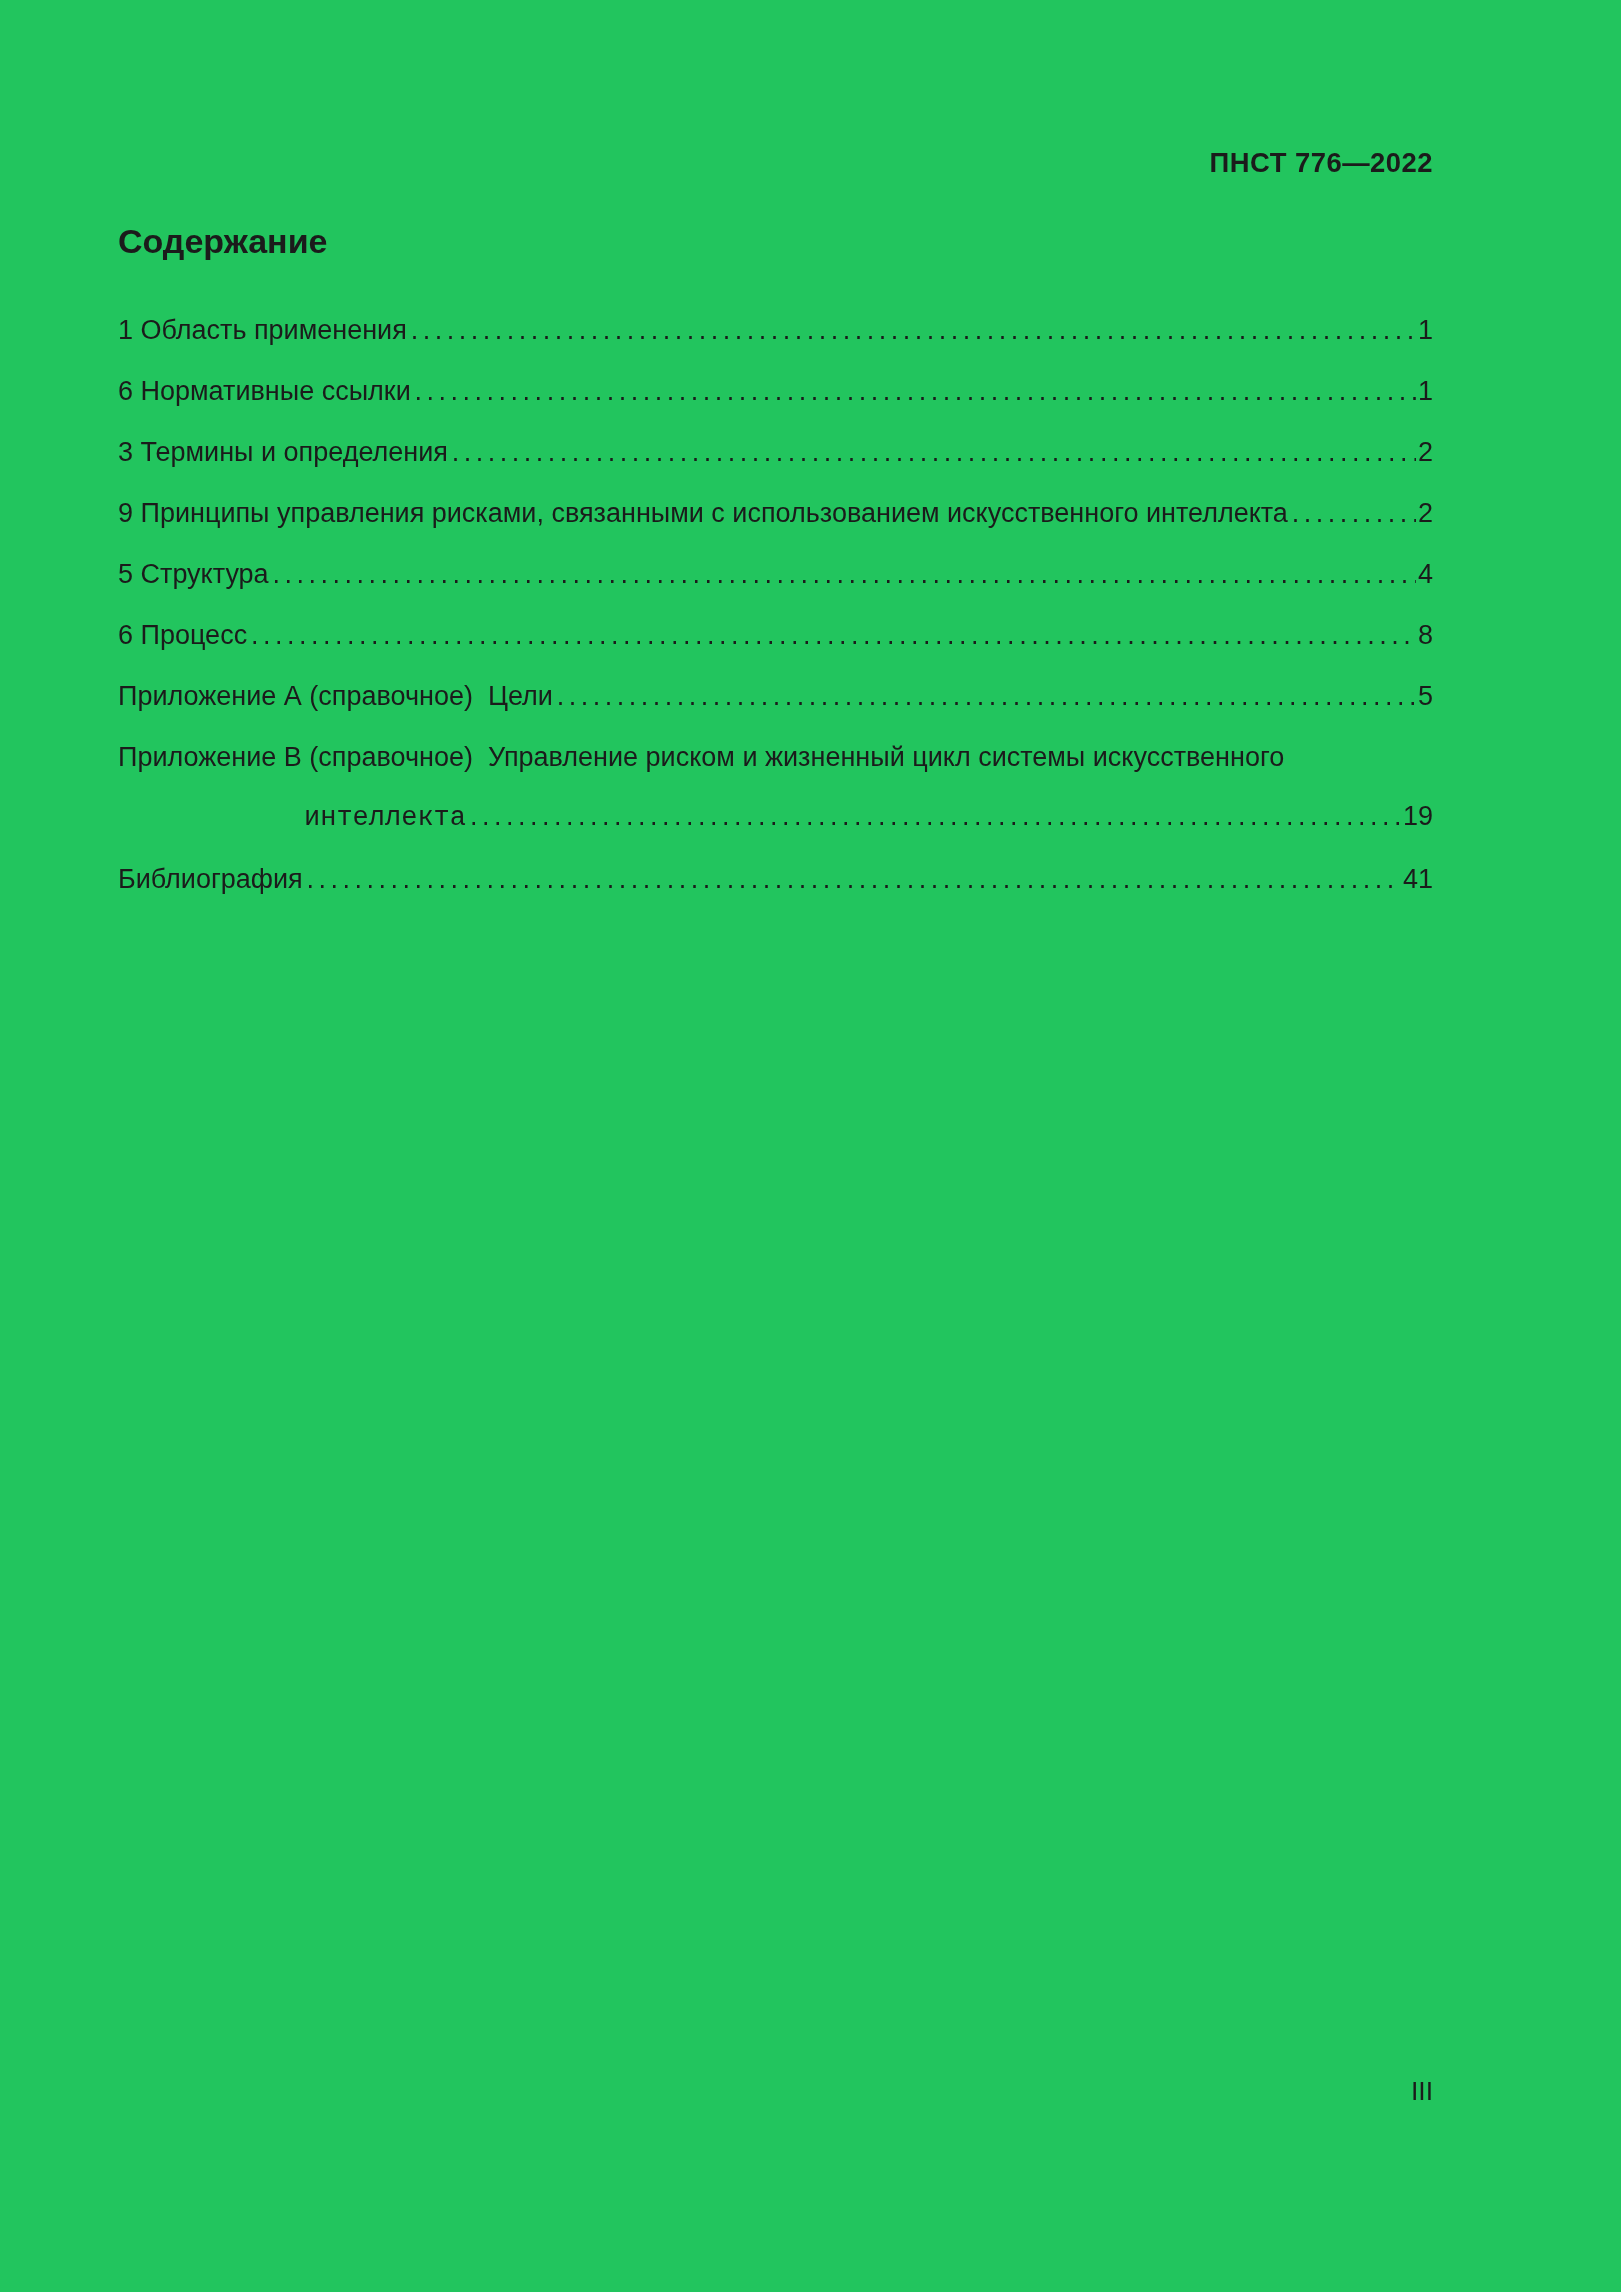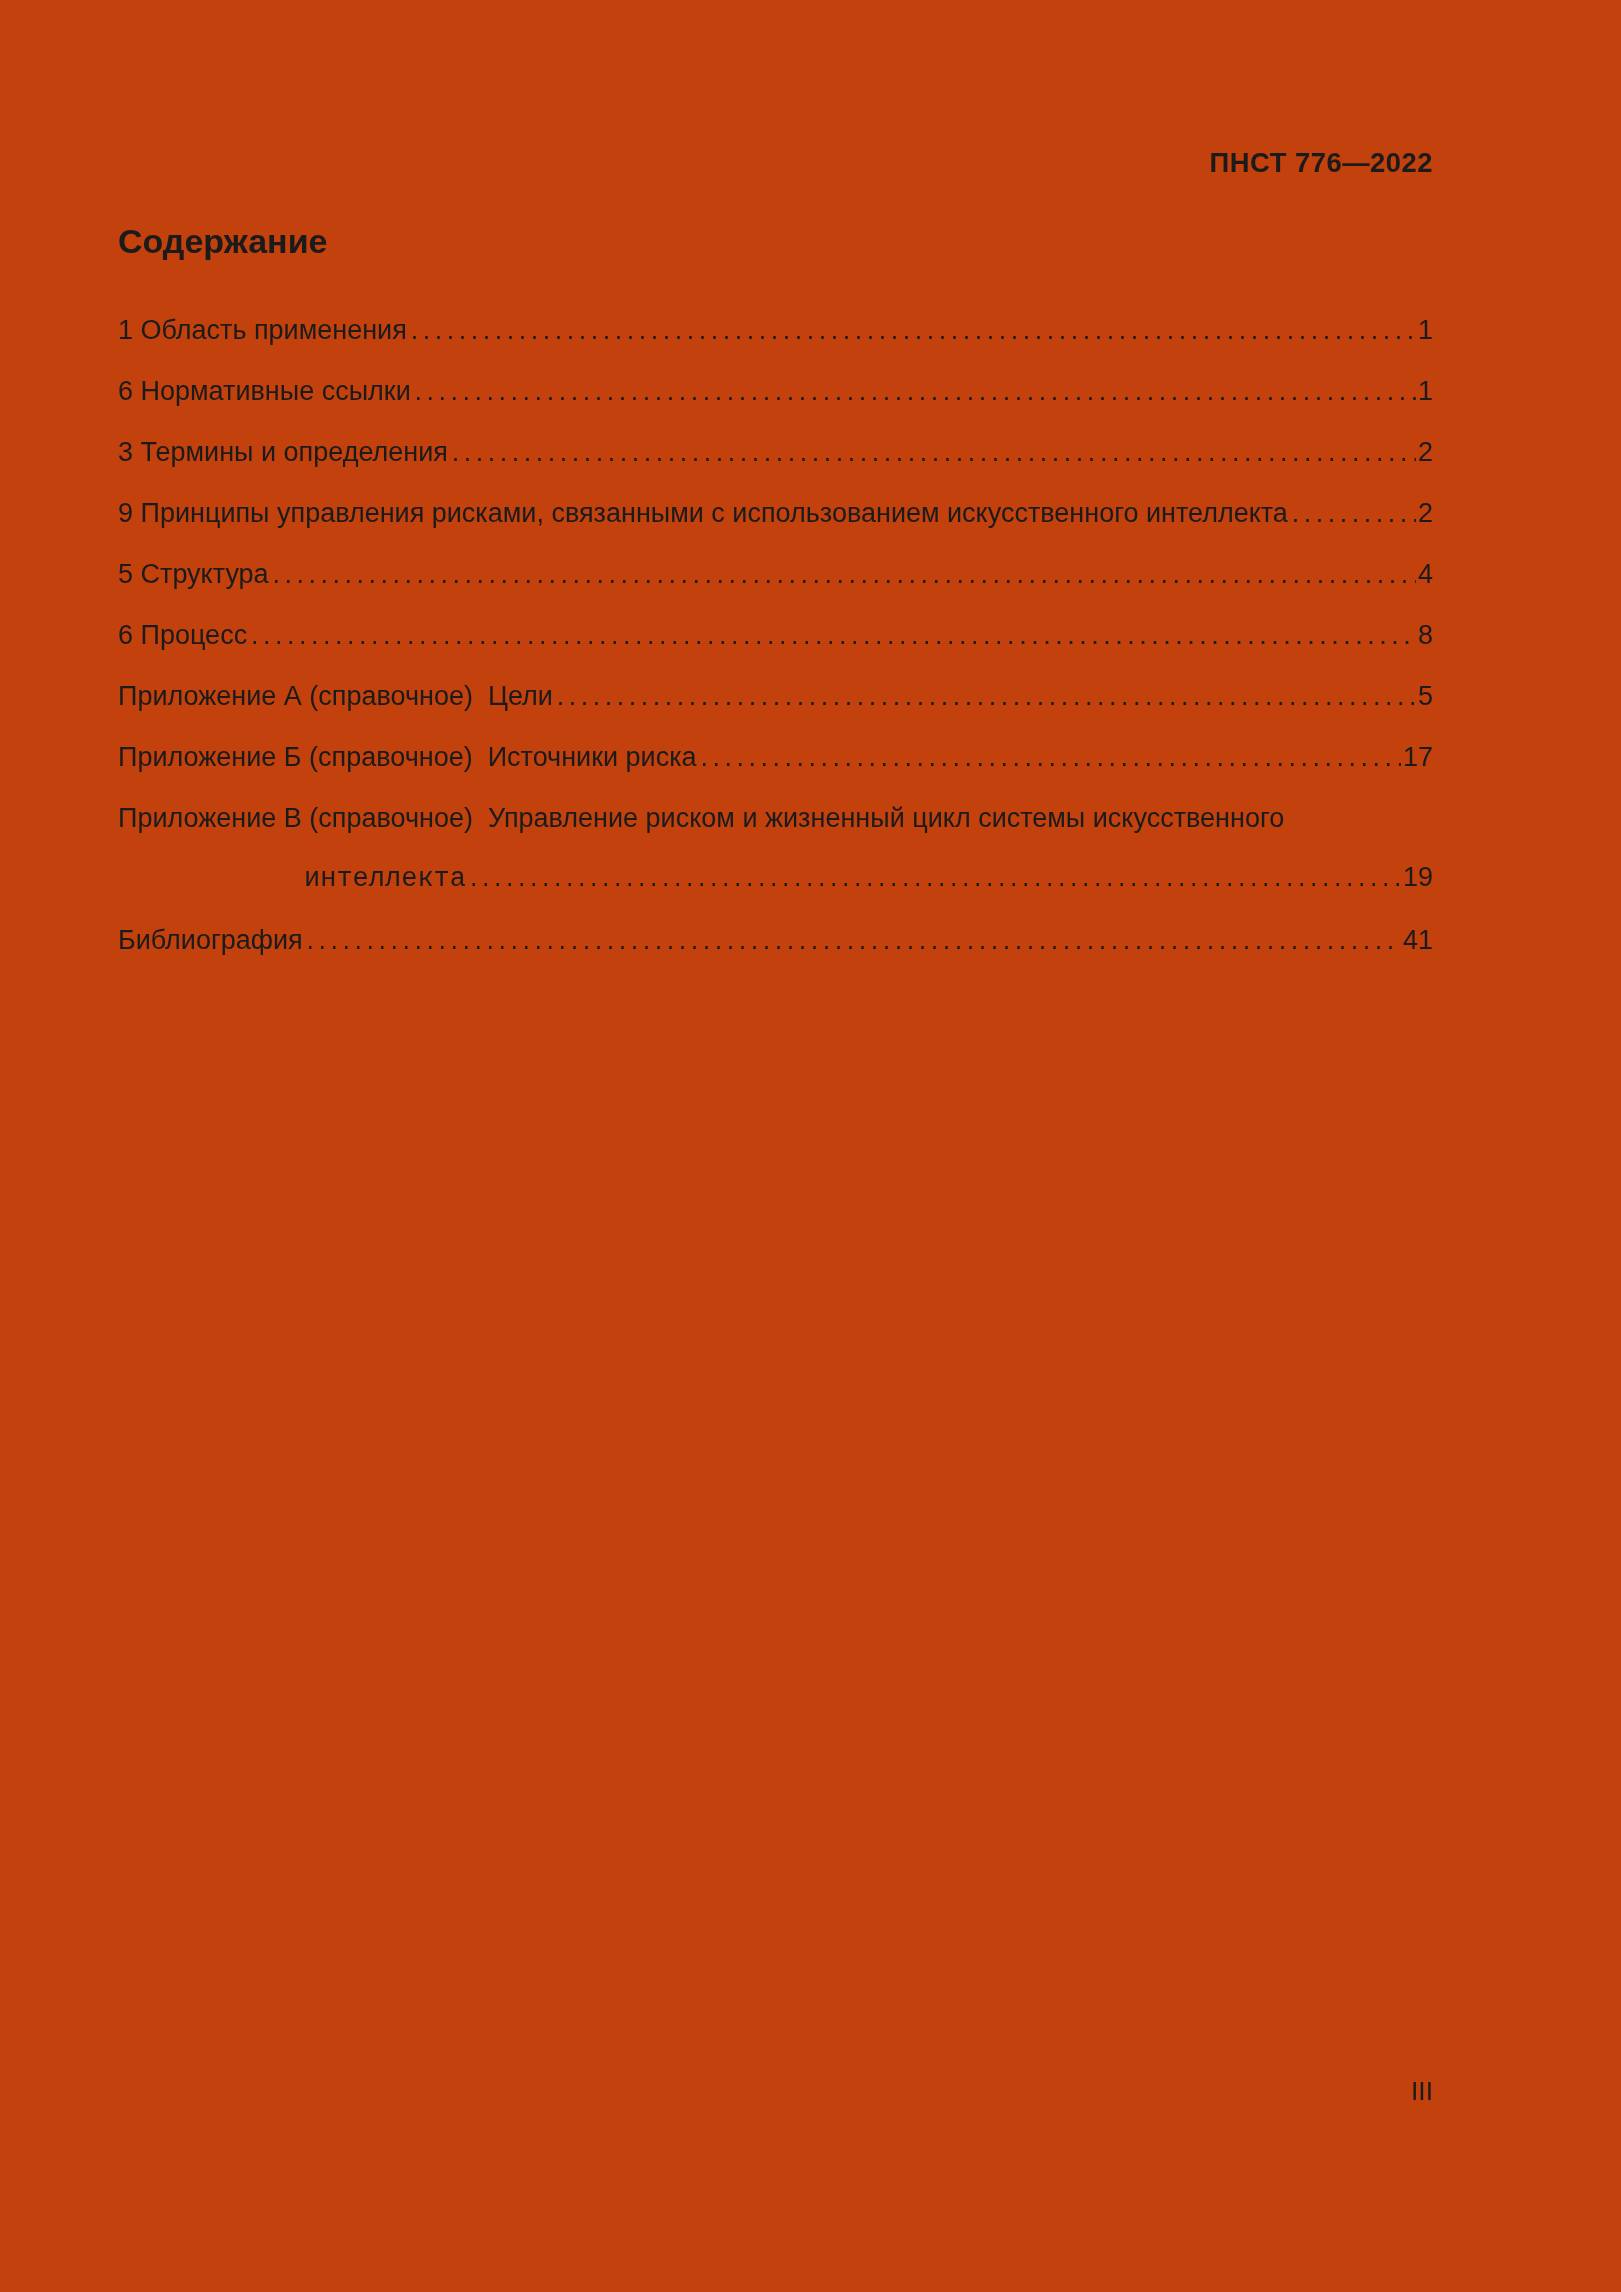--- a/index.html
+++ b/index.html
@@ -2,21 +2,21 @@
 <html><head>
 <meta charset="utf-8">
 <style>
   * { margin: 0; padding: 0; box-sizing: border-box; }
   html, body { background: #ffffff; }
   .page {
     position: relative;
     width: 1621px;
     height: 2293px;
     margin: 0 auto;
-    background: #c2410c;
+    background: #22c55e;
     font-family: "Liberation Sans", sans-serif;
     color: #1b1b1b;
     overflow: hidden;
   }
   .doc-header {
     position: absolute;
     top: 147px;
     right: 188px;
     font-size: 27.4px;
     font-weight: bold;
@@ -125,25 +125,20 @@
       <span class="leader"></span>
       <span class="toc-page">8</span>
     </div>
 
     <div class="toc-row">
       <span class="toc-label">Приложение А (справочное)&nbsp; Цели</span>
       <span class="leader"></span>
       <span class="toc-page">5</span>
     </div>
 
-    <div class="toc-row">
-      <span class="toc-label">Приложение Б (справочное)&nbsp; Источники риска</span>
-      <span class="leader"></span>
-      <span class="toc-page">17</span>
-    </div>
 
     <div>
       <div class="toc-row">
         <span class="toc-label wrapline">Приложение В (справочное)&nbsp; Управление риском и жизненный цикл системы искусственного</span>
       </div>
       <div class="toc-row">
         <span class="toc-label indent">интеллекта</span>
         <span class="leader"></span>
         <span class="toc-page">19</span>
       </div>

